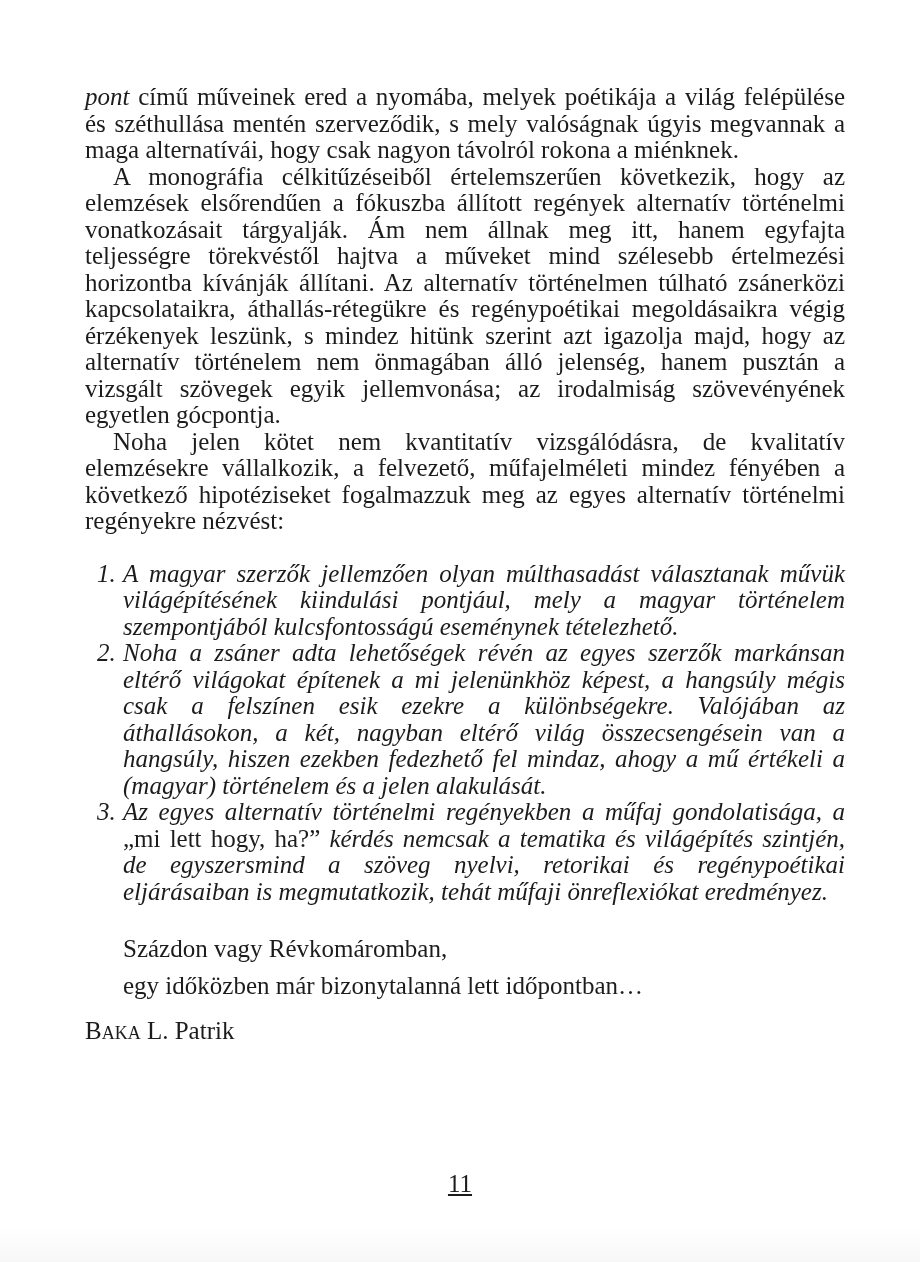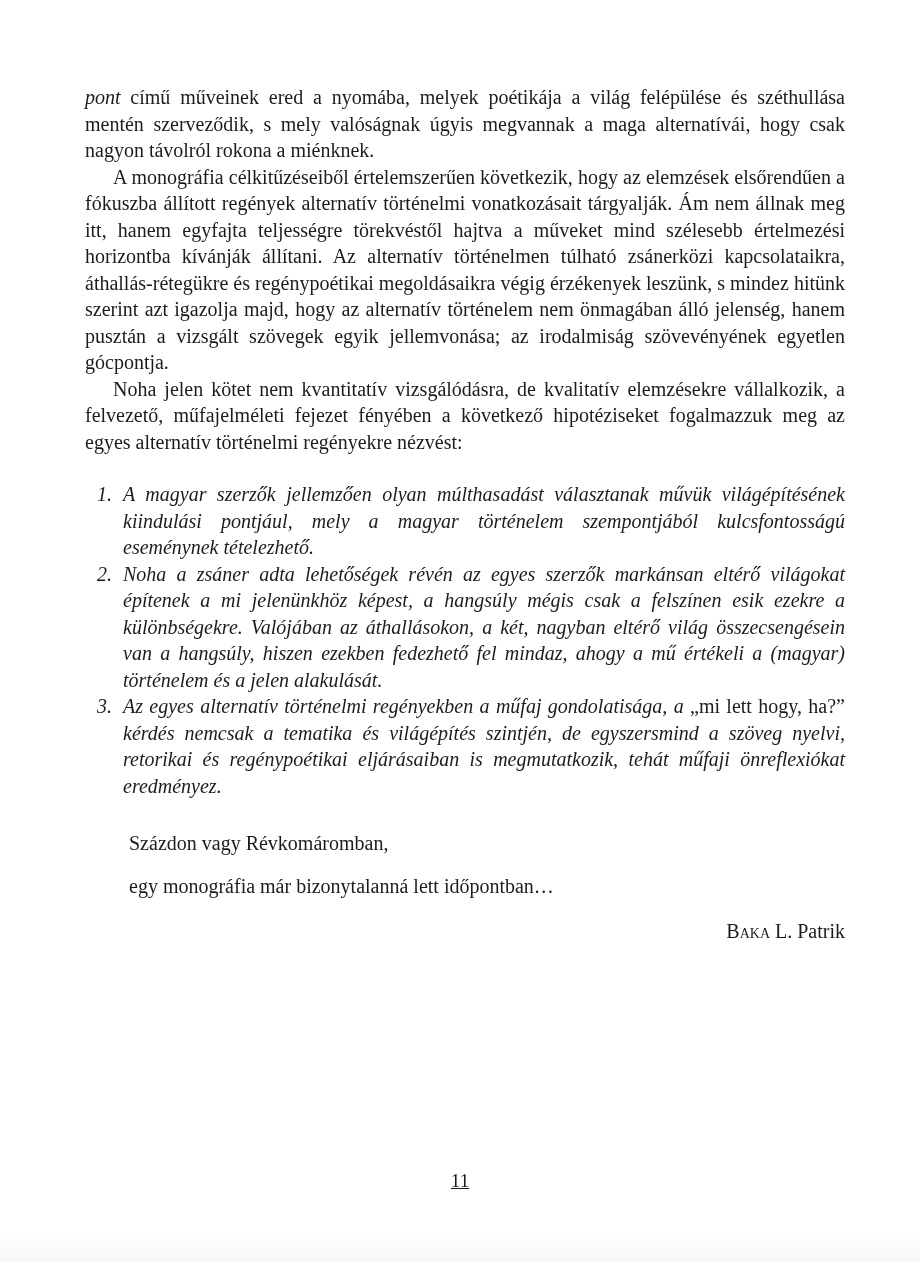--- a/index.html
+++ b/index.html
@@ -14,21 +14,21 @@
     background: #ffffff;
     font-family: "Liberation Serif", "DejaVu Serif", serif;
     color: #1c1c1c;
     overflow: hidden;
   }
   .text-block {
     position: absolute;
     left: 85px;
     top: 84px;
     width: 760px;
-    font-size: 20px;
+    font-size: 25px;
     line-height: 26.5px;
     text-align: justify;
   }
   .para {
     margin: 0;
     padding: 0;
   }
   .para.indent {
     text-indent: 28px;
   }
@@ -49,38 +49,37 @@
     left: 12px;
     top: 0;
     font-style: italic;
   }
 
   .verse {
     margin-top: 31px;
     margin-left: 28px;
     text-align: left;
   }
-  .verse div { margin: 16px; }
+  .verse div { margin: 10px; }
 
   .signature {
     margin-top: 19px;
-    text-align: right;
     font-style: normal;
   }
   .signature .sc {
     font-variant: small-caps;
   }
 
   .page-number {
     position: absolute;
     left: 0;
     top: 1170px;
     width: 100%;
     text-align: center;
-    font-size: 19px;
+    font-size: 25px;
     color: #1c1c1c;
     text-decoration: underline;
   }
 
   .scan-shade {
     position: absolute;
     left: 0;
     right: 0;
     bottom: 0;
     height: 34px;
@@ -91,21 +90,21 @@
 </head>
 <body>
 
 <div class="page">
   <div class="text-block">
 
     <p class="para"><span class="italic">pont</span><span> című műveinek ered a nyomába, melyek poétikája a világ felépülése és széthullása mentén szerveződik, s mely valóságnak úgyis megvannak a maga alternatívái, hogy csak nagyon távolról rokona a miénknek.</span></p>
 
     <p class="para indent">A monográfia célkitűzéseiből értelemszerűen következik, hogy az elemzések elsőrendűen a fókuszba állított regények alternatív történelmi vonatkozásait tárgyalják. Ám nem állnak meg itt, hanem egyfajta teljességre törekvéstől hajtva a műveket mind szélesebb értelmezési horizontba kívánják állítani. Az alternatív történelmen túlható zsánerközi kapcsolataikra, áthallás-rétegükre és regénypoétikai megoldásaikra végig érzékenyek leszünk, s mindez hitünk szerint azt igazolja majd, hogy az alternatív történelem nem önmagában álló jelenség, hanem pusztán a vizsgált szövegek egyik jellemvonása; az irodalmiság szövevényének egyetlen gócpontja.</p>
 
-    <p class="para indent">Noha jelen kötet nem kvantitatív vizsgálódásra, de kvalitatív elemzésekre vállalkozik, a felvezető, műfajelméleti fejezet fényében a következő hipotéziseket fogalmazzuk meg az egyes alternatív történelmi regényekre nézvést:</p>
+    <p class="para indent">Noha jelen kötet nem kvantitatív vizsgálódásra, de kvalitatív elemzésekre vállalkozik, a felvezető, műfajelméleti mindez fényében a következő hipotéziseket fogalmazzuk meg az egyes alternatív történelmi regényekre nézvést:</p>
 
     <div class="hypo-list">
 
       <div class="list-item">
         <span class="num">1.</span><span>A magyar szerzők jellemzően olyan múlthasadást választanak művük világépítésének kiindulási pontjául, mely a magyar történelem szempontjából kulcsfontosságú eseménynek tételezhető.</span>
       </div>
 
       <div class="list-item">
         <span class="num">2.</span><span>Noha a zsáner adta lehetőségek révén az egyes szerzők markánsan eltérő világokat építenek a mi jelenünkhöz képest, a hangsúly mégis csak a felszínen esik ezekre a különbségekre. Valójában az áthallásokon, a két, nagyban eltérő világ összecsengésein van a hangsúly, hiszen ezekben fedezhető fel mindaz, ahogy a mű értékeli a (magyar) történelem és a jelen alakulását.</span>
       </div>
@@ -113,21 +112,21 @@
       <div class="list-item">
         <span class="num">3.</span><span>Az egyes alternatív történelmi regényekben a műfaj gondolatisága, a </span><span class="roman">„mi lett hogy, ha?”</span><span> kérdés nemcsak a tematika és világépítés szintjén, de egyszersmind a szöveg nyelvi, retorikai és regénypoétikai eljárásaiban is megmutatkozik, tehát műfaji önreflexiókat eredményez.</span>
       </div>
 
     </div>
 
 
 
     <div class="verse">
       <div>Százdon vagy Révkomáromban,</div>
-      <div>egy monográfia már bizonytalanná lett időpontban…</div>
+      <div>egy időközben már bizonytalanná lett időpontban…</div>
     </div>
 
     <div class="signature"><span class="sc">Baka</span><span> L. Patrik</span></div>
 
   </div>
 
   <div class="page-number">11</div>
 
   <div class="scan-shade"></div>
 </div>

